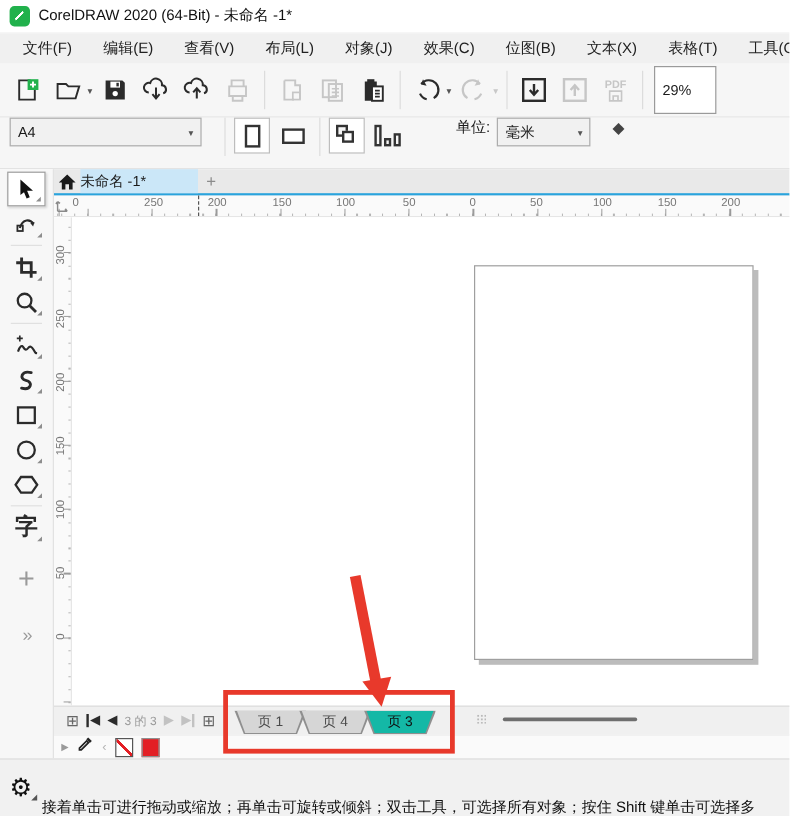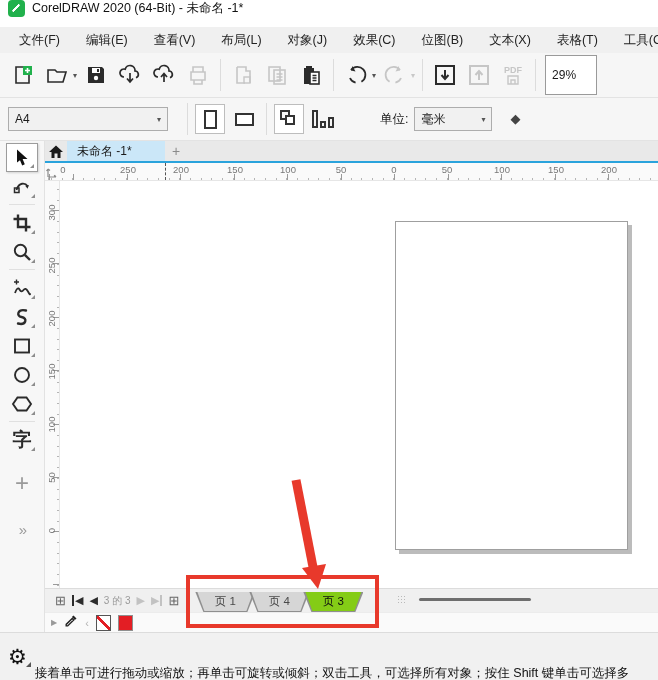--- a/index.html
+++ b/index.html
@@ -1,41 +1,41 @@
 <!DOCTYPE html>
 <html><head>
 <meta charset="utf-8">
 <style>
   * { margin:0; padding:0; box-sizing:border-box; }
   html,body { width:658px; height:680px; overflow:hidden; }
   body { font-family:"Liberation Sans", sans-serif; background:#fff; position:relative; color:#1a1a1a; }
 
   
-  .titlebar { height:28px; background:#ffffff; display:flex; align-items:flex-start; padding-left:8px; border-bottom:1px solid #f0f0f0; }
+  .titlebar { height:28px; background:#ffffff; display:flex; align-items:center; padding-left:8px; border-bottom:1px solid #f0f0f0; }
   .logo { width:17px; height:17px; border-radius:4px; background:#21b14c; position:relative; margin-right:7px; }
   .logo::after { content:""; position:absolute; left:4px; top:3px; width:8px; height:10px; border-radius:6px;
     background:linear-gradient(135deg, transparent 42%, #fff 42%, #fff 60%, transparent 60%); }
   .title-text { font-size:12.5px; color:#111; }
 
   
   .menubar { height:25px; background:#f0f0f0; display:flex; align-items:center; padding-left:6px; overflow:hidden; white-space:nowrap; }
   .menu-item { font-size:12.5px; color:#222; padding:3px 13px; cursor:default; }
 
   
   .toolbar { height:45px; background:#f6f6f6; border-bottom:1px solid #e3e3e3; display:flex; align-items:center; padding:0 6px; }
   .tbtn { width:30px; height:30px; display:flex; align-items:center; justify-content:center; position:relative; margin:0 2px; color:#2b2b2b; }
   .tbtn.disabled { color:#c6c6c6; }
   .tbtn svg { display:block; }
   .drop { font-size:8px; color:#555; margin:0 2px 0 -1px; }
   .drop.disabled { color:#c8c8c8; }
   .sep { width:1px; height:32px; background:#dcdcdc; margin:0 5px; }
   .zoom-combo { width:52px; height:40px; border:1px solid #9a9a9a; background:#fff; font-size:12px; display:flex; align-items:center; padding-left:6px; margin-left:4px; }
 
   
-  .propbar { height:43px; background:#f6f6f6; border-bottom:1px solid #e3e3e3; display:flex; align-items:center; padding:0 8px; }
+  .propbar { height:43px; background:#f6f6f6; border-bottom:1px solid #e3e3e3; display:flex; align-items:flex-start; padding:0 8px; }
   .combo { border:1px solid #adadad; background:#f1f1f1; height:24px; display:flex; align-items:center; justify-content:space-between; font-size:12px; padding:0 6px; }
   .combo .caret { font-size:8px; color:#555; }
   .preset-combo { width:160px; margin-right:14px; }
   .size-block { display:flex; flex-direction:column; gap:1px; margin-right:10px; }
   .size-row { display:flex; align-items:center; gap:3px; }
   .size-ic { width:13px; height:11px; position:relative; }
   .size-ic.w::before { content:""; position:absolute; inset:2px 0; border-top:2px solid #555; }
   .size-ic.w::after { content:""; position:absolute; left:0; right:0; top:4px; bottom:0; border:1px solid #555; }
   .size-ic.h::before { content:""; position:absolute; inset:0 2px; border-left:2px solid #555; }
   .size-ic.h::after { content:""; position:absolute; left:4px; right:0; top:0; bottom:0; border:1px solid #555; }
@@ -68,21 +68,21 @@
   .tool.sel { background:#fff; border:1px solid #9c9c9c; box-shadow:1px 1px 2px rgba(0,0,0,.15); }
   .tool-sep { width:26px; height:1px; background:#e0e0e0; margin:3px 0; flex:0 0 auto; }
   .tool-char { font-size:19px; font-weight:bold; line-height:1; }
   .tool-plus { font-size:24px; color:#9a9a9a; margin-top:14px; }
   .tool-more { font-size:15px; color:#9a9a9a; letter-spacing:-2px; margin-top:18px; }
   .tool-plus::after, .tool-more::after { display:none; }
 
   
   .docbar { position:absolute; left:45px; right:0; top:0; height:22px; background:#e9e9e9; display:flex; align-items:stretch; border-bottom:2px solid #2aa3dc; }
   .home-btn { width:22px; display:flex; align-items:center; justify-content:center; }
-  .doc-tab { width:98px; background:#cbe7f8; display:flex; align-items:center; padding-left:10px; font-size:12px; color:#1a1a1a; }
+  .doc-tab { width:98px; background:#cbe7f8; display:flex; align-items:center; font-size:12px; color:#1a1a1a; }
   .tab-add { width:22px; display:flex; align-items:center; justify-content:center; color:#8b8b8b; font-size:14px; }
 
   
   .ruler-h { position:absolute; left:45px; right:0; top:22px; height:18px; background:#fafafa; border-bottom:1px solid #e6e6e6;
     background-image:
       repeating-linear-gradient(to right, #9a9a9a 0 1px, transparent 1px 53.5px),
       repeating-linear-gradient(to right, #b5b5b5 0 1px, transparent 1px 10.7px);
     background-size:100% 6px, 100% 2px;
     background-position:28px 100%, 6px 100%;
     background-repeat:repeat-x;
@@ -110,21 +110,21 @@
   .nav-ic { font-size:11px; color:#2b2b2b; line-height:1; }
   .nav-ic.dis { color:#c2c2c2; }
   .nav-ic.page-add { font-size:13px; color:#666; }
   .bar-left { border-left:2px solid currentColor; padding-left:1px; }
   .bar-right { border-right:2px solid currentColor; padding-right:1px; }
   .page-counter { color:#9a9a9a; font-size:10px; white-space:nowrap; }
   .ptabs { display:flex; align-items:flex-end; height:100%; margin-left:12px; }
   .ptab { position:relative; height:20px; width:60px; margin-right:-6px; clip-path:polygon(0 0, 100% 0, calc(100% - 8px) 100%, 8px 100%); background:#8f8f8f; }
   .ptab .inner { position:absolute; inset:0 1px 1px 1px; clip-path:polygon(1px 0, calc(100% - 1px) 0, calc(100% - 8px) 100%, 8px 100%); background:#d6d6d6; display:flex; align-items:center; justify-content:center; font-size:11.5px; color:#4a4a4a; }
   .ptab.active { z-index:2; }
-  .ptab.active .inner { background:#84cc16; color:#111; }
+  .ptab.active .inner { background:#14b8a6; color:#111; }
   .hscroll-grip { margin-left:40px; margin-bottom:9px; width:8px; height:8px;
     background-image:radial-gradient(#b9b9b9 35%, transparent 36%); background-size:3px 3px; }
   .hscroll-thumb { margin-left:14px; margin-bottom:11px; height:3px; width:112px; background:#6e6e6e; border-radius:2px; }
 
   
   .palrow { position:absolute; left:45px; right:0; bottom:0; height:20px; background:#fafafa; display:flex; align-items:center; gap:7px; padding-left:6px; border-top:1px solid #ececec; }
   .pal-caret { font-size:8px; color:#9a9a9a; }
   .pal-less { font-size:11px; color:#b5b5b5; }
   .swatch { width:15px; height:16px; border:1px solid #8f8f8f; }
   .swatch.none { background:linear-gradient(45deg, transparent 44%, #e31e24 44%, #e31e24 56%, transparent 56%), #fff; border:1px solid #555; }

